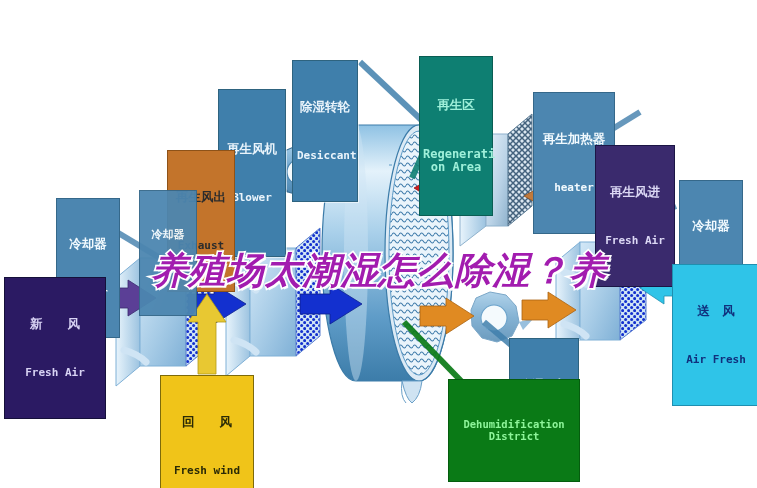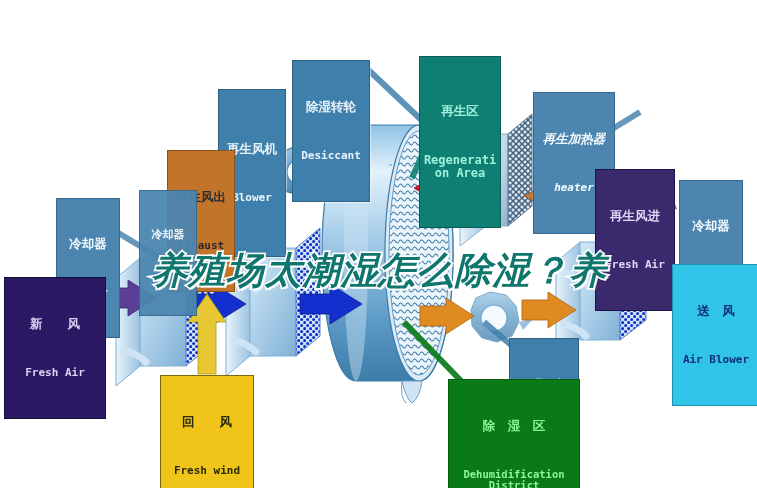--- a/index.html
+++ b/index.html
@@ -35,36 +35,36 @@
     font-size:11px;
   }
 
   
   .lb-blue{background:#3f7fab;color:#eaf4fb;border:1px solid #2e637f;
            box-shadow:1px 1px 0 rgba(255,255,255,.55);}
   .lb-blue2{background:#4c86b0;color:#f2fafe;border:1px solid #35688a;}
   .lb-orange{background:#c3742b;color:#2c2c2c;border:1px solid #8e5218;}
   .lb-teal{background:#0e7f72;color:#9ff0da;border:1px solid #0a5d53;}
   .lb-navy{background:#2b1a63;color:#d8d3f4;border:1px solid #15103a;}
-  .lb-navy2{background:#3a2a6d;color:#dcd8f5;border:1px solid #1b1545;margin-top:24px;}
+  .lb-navy2{background:#3a2a6d;color:#dcd8f5;border:1px solid #1b1545;}
   .lb-cyan{background:#2fc4e8;color:#11307d;border:1px solid #1f8fb0;}
   .lb-yellow{background:#f0c419;color:#2a2a06;border:1px solid #7d6a0a;}
   .lb-green{background:#0a7a16;color:#8ef59a;border:1px solid #055c0e;}
 
   
   #headline{
     position:absolute;left:0;top:196px;width:757px;
     z-index:60;
     text-align:center;
     font-family:"DejaVu Sans","Liberation Sans",sans-serif;
     font-weight:700;
     font-size:37px;
     line-height:50px;
     font-style:italic;
-    color:#0f766e;
+    color:#a21caf;
     letter-spacing:1px;
     -webkit-text-stroke:3.2px #ffffff;
     paint-order:stroke fill;
     text-shadow:
        0 0 2px #ffffff,
        2px 2px 0 rgba(255,255,255,.9);
     pointer-events:none;
     white-space:pre-line;
   }
   #headline .ln{display:block;}
@@ -234,21 +234,21 @@
       <path d="M450 92 L412 178" stroke="#0e7f72" stroke-width="6" opacity=".9"></path>
       <path d="M640 112 L562 160" stroke="#4c86b0" stroke-width="6" opacity=".85"></path>
       <path d="M676 206 L614 232" stroke="#4c86b0" stroke-width="6" opacity=".85"></path>
       <path d="M100 222 L190 276" stroke="#4c86b0" stroke-width="6" opacity=".85"></path>
       <path d="M172 212 L248 264" stroke="#4c86b0" stroke-width="6" opacity=".7"></path>
       <path d="M524 356 L484 322" stroke="#3f7fab" stroke-width="6" opacity=".85"></path>
       <path d="M466 386 L404 322" stroke="#0a7a16" stroke-width="6" opacity=".92"></path>
     </g>
   </svg>
 
-  <div class="lbl lb-blue" id="lb-desiccant" style="left:292px;top:60px;width:78px;padding:3px 4px;">
+  <div class="lbl lb-blue" id="lb-desiccant" style="left:292px;top:60px;width:66px;padding:3px 4px;">
     <span class="cn">除湿转轮</span>
     <span class="en">Desiccant</span>
   </div>
 
   <div class="lbl lb-blue" id="lb-regen-blower" style="left:218px;top:89px;width:68px;padding:16px 4px;">
     <span class="cn">再生风机</span>
     <span class="en">Blower</span>
   </div>
 
   <div class="lbl lb-orange" id="lb-exhaust" style="left:167px;top:150px;width:68px;padding:3px 4px;">
@@ -259,27 +259,27 @@
   <div class="lbl lb-blue2" id="lb-cooler-left" style="left:56px;top:198px;width:64px;padding:2px 3px;">
     <span class="cn">冷却器</span>
     <span class="en">Cooler</span>
   </div>
 
   <div class="lbl lb-blue2" id="lb-cooler-mid" style="left:139px;top:190px;width:58px;padding:2px 3px;opacity:.95;">
     <span class="cn" style="font-size:11px">冷却器</span>
     <span class="en"></span>
   </div>
 
-  <div class="lbl lb-teal" id="lb-regen-area" style="left:419px;top:56px;width:82px;padding:11px 3px;">
+  <div class="lbl lb-teal" id="lb-regen-area" style="left:419px;top:56px;width:74px;padding:5px 3px;">
     <span class="cn">再生区</span>
     <span class="en" style="font-size:12px">Regenerati
 on Area</span>
   </div>
 
-  <div class="lbl lb-blue2" id="lb-heater" style="left:533px;top:92px;width:82px;padding:3px 4px;font-style:italic;">
+  <div class="lbl lb-blue2" id="lb-heater" style="left:533px;top:92px;width:82px;padding:3px 4px;">
     <span class="cn">再生加热器</span>
     <span class="en">heater</span>
   </div>
 
   <div class="lbl lb-navy2" id="lb-regen-in" style="left:595px;top:145px;width:80px;padding:3px 4px;">
     <span class="cn">再生风进</span>
     <span class="en">Fresh Air</span>
   </div>
 
   <div class="lbl lb-blue2" id="lb-cooler-right" style="left:679px;top:180px;width:64px;padding:2px 3px;">
@@ -287,35 +287,34 @@
     <span class="en">Cooler</span>
   </div>
 
   <div class="lbl lb-navy" id="lb-fresh-air" style="left:4px;top:277px;width:102px;padding:3px 4px;">
     <span class="cn">新　　风</span>
     <span class="en">Fresh Air</span>
   </div>
 
   <div class="lbl lb-cyan" id="lb-air-supply" style="left:672px;top:264px;width:88px;padding:3px 4px;">
     <span class="cn">送　风</span>
-    <span class="en">Air Blower</span>
+    <span class="en">Air Fresh</span>
   </div>
 
   <div class="lbl lb-yellow" id="lb-back-wind" style="left:160px;top:375px;width:94px;padding:3px 4px;">
     <span class="cn">回　　风</span>
     <span class="en">Fresh wind</span>
   </div>
 
   <div class="lbl lb-blue" id="lb-dehum-blower" style="left:509px;top:338px;width:70px;padding:3px 4px;">
     <span class="cn">除湿风机</span>
     <span class="en">Blower</span>
   </div>
 
   <div class="lbl lb-green" id="lb-dehum-area" style="left:448px;top:379px;width:132px;padding:3px 4px;">
-    <span class="cn">除　湿　区</span>
     <span class="en" style="font-size:10.5px">Dehumidification
 District</span>
   </div>
 
   <div id="headline">
     <span class="ln">养殖场太潮湿怎么除湿？养</span>
   </div>
 
 </div>
 

